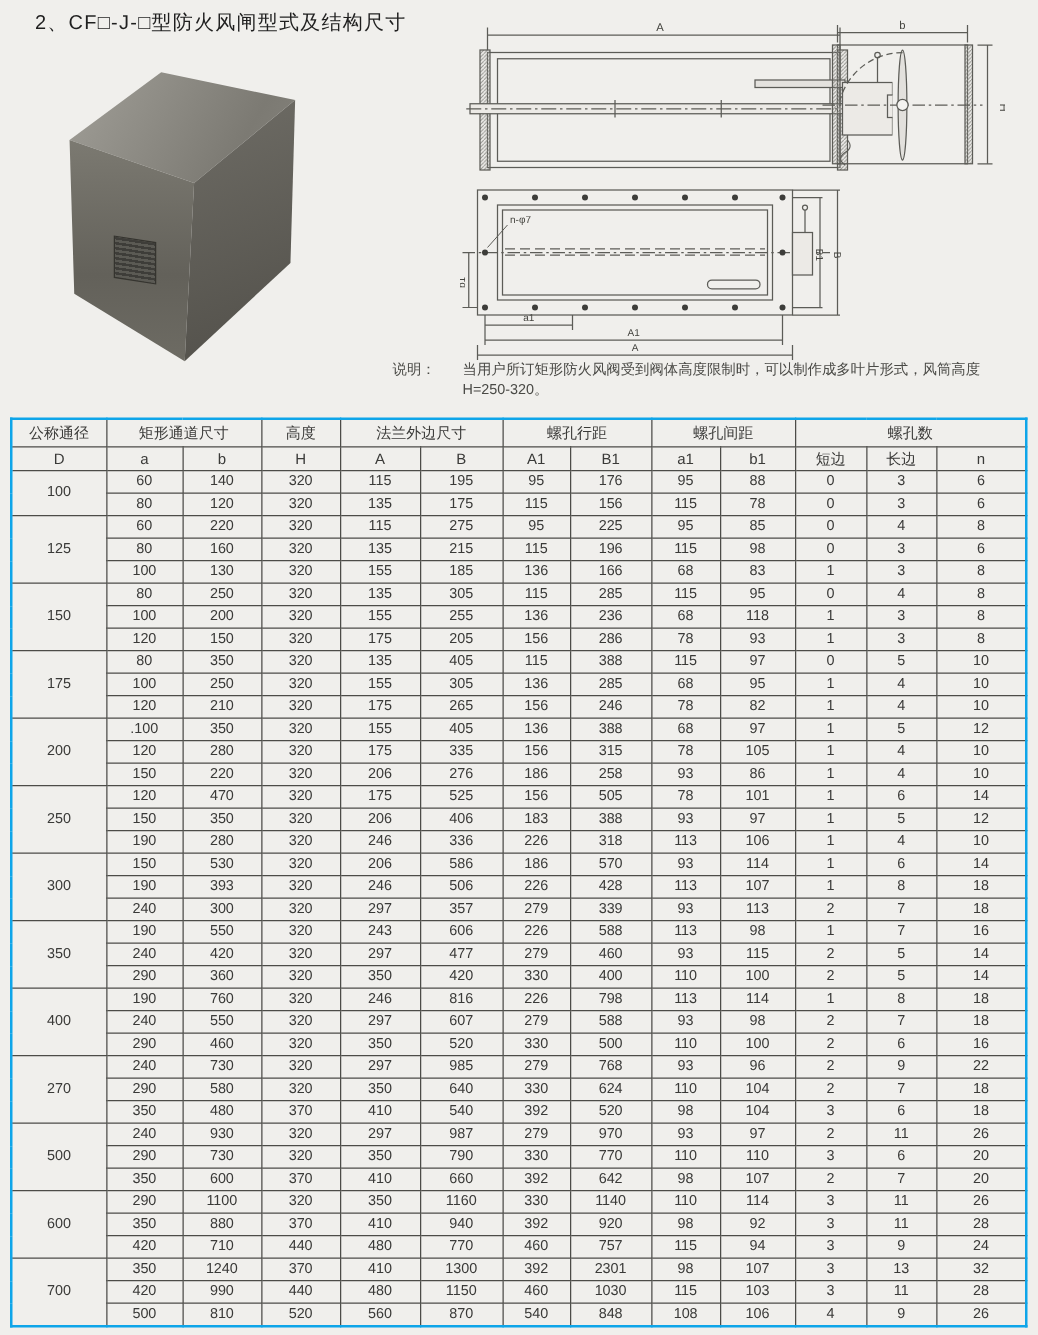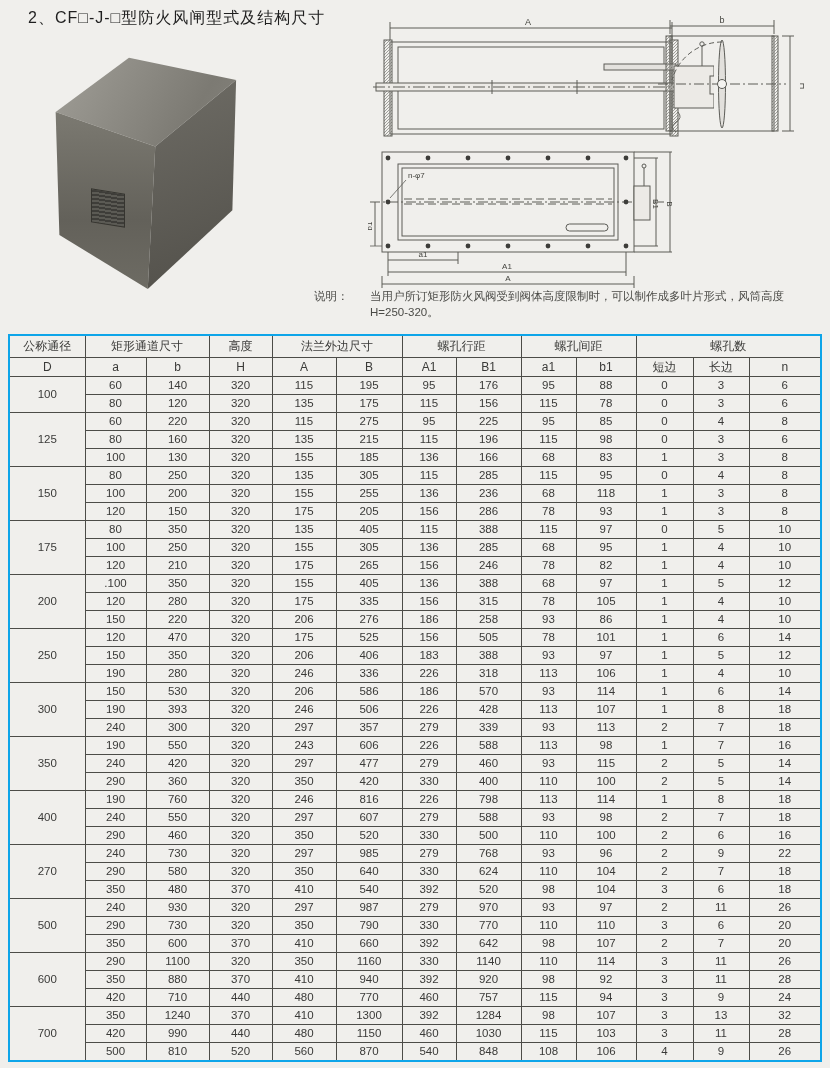--- a/index.html
+++ b/index.html
@@ -741,21 +741,21 @@
         <td>24</td>
       </tr>
       <tr class="group-start">
         <td rowspan="3">700</td>
         <td>350</td>
         <td>1240</td>
         <td>370</td>
         <td>410</td>
         <td>1300</td>
         <td>392</td>
-        <td>1284</td>
+        <td>2301</td>
         <td>98</td>
         <td>107</td>
         <td>3</td>
         <td>13</td>
         <td>32</td>
       </tr>
       <tr>
         <td>420</td>
         <td>990</td>
         <td>440</td>

